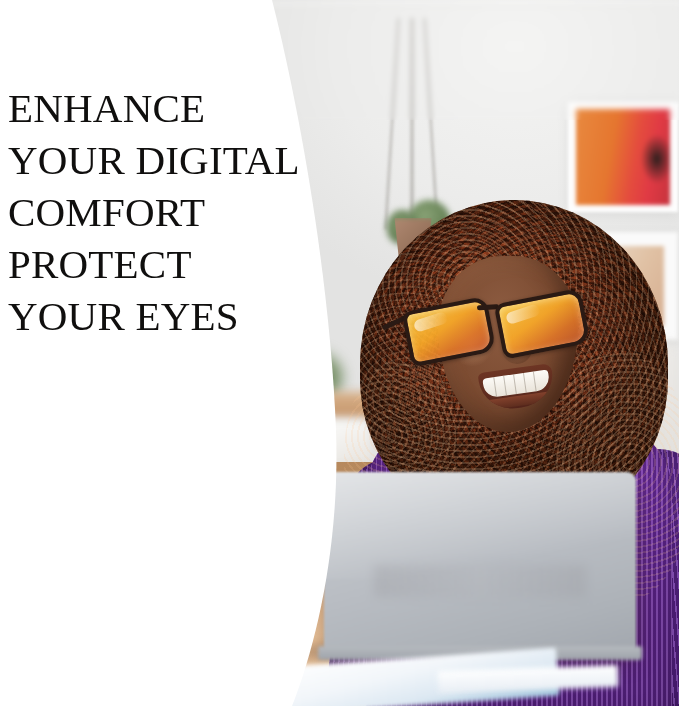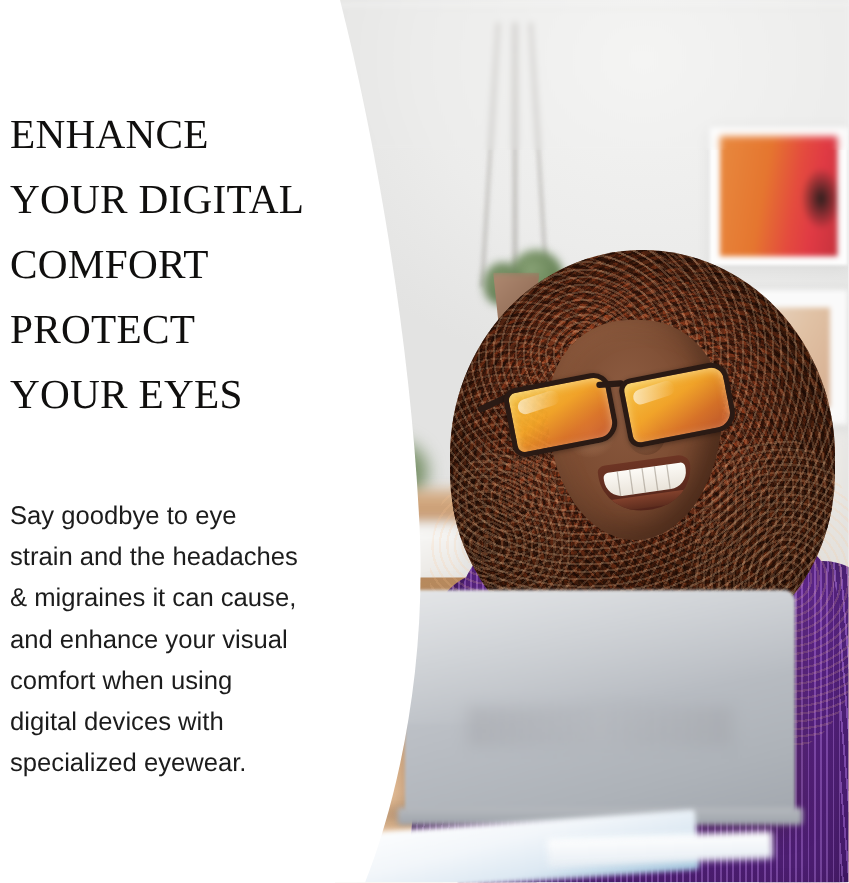--- a/index.html
+++ b/index.html
@@ -397,21 +397,21 @@
     filter:blur(2.5px);
   }
 
   
   .text-block{
     position:absolute; left:0; top:0; width:300px; height:706px;
   }
   .headline{
     position:absolute; left:8px; top:82px; width:292px;
     font-family:"Liberation Serif","DejaVu Serif",serif;
-    font-size:33px;
+    font-size:41px;
     line-height:52px;
     font-weight:400;
     letter-spacing:.2px;
     color:#100f0e;
     white-space:pre-line;
   }
   .body-copy{
     position:absolute; left:8px; top:396px; width:285px;
     font-family:"Liberation Sans","DejaVu Sans",sans-serif;
     font-size:20.5px;
@@ -529,22 +529,15 @@
 
   <div class="white-curve-feather"></div>
   <div class="white-curve"></div>
 
   <div class="text-block">
     <div class="headline">ENHANCE
 YOUR DIGITAL
 COMFORT
 PROTECT
 YOUR EYES</div>
-    <div class="body-copy">Say goodbye to eye
-strain and the headaches
-&amp; migraines it can cause,
-and enhance your visual
-comfort when using
-digital devices with
-specialized eyewear.</div>
   </div>
 
 </div>
 
 </body></html>

